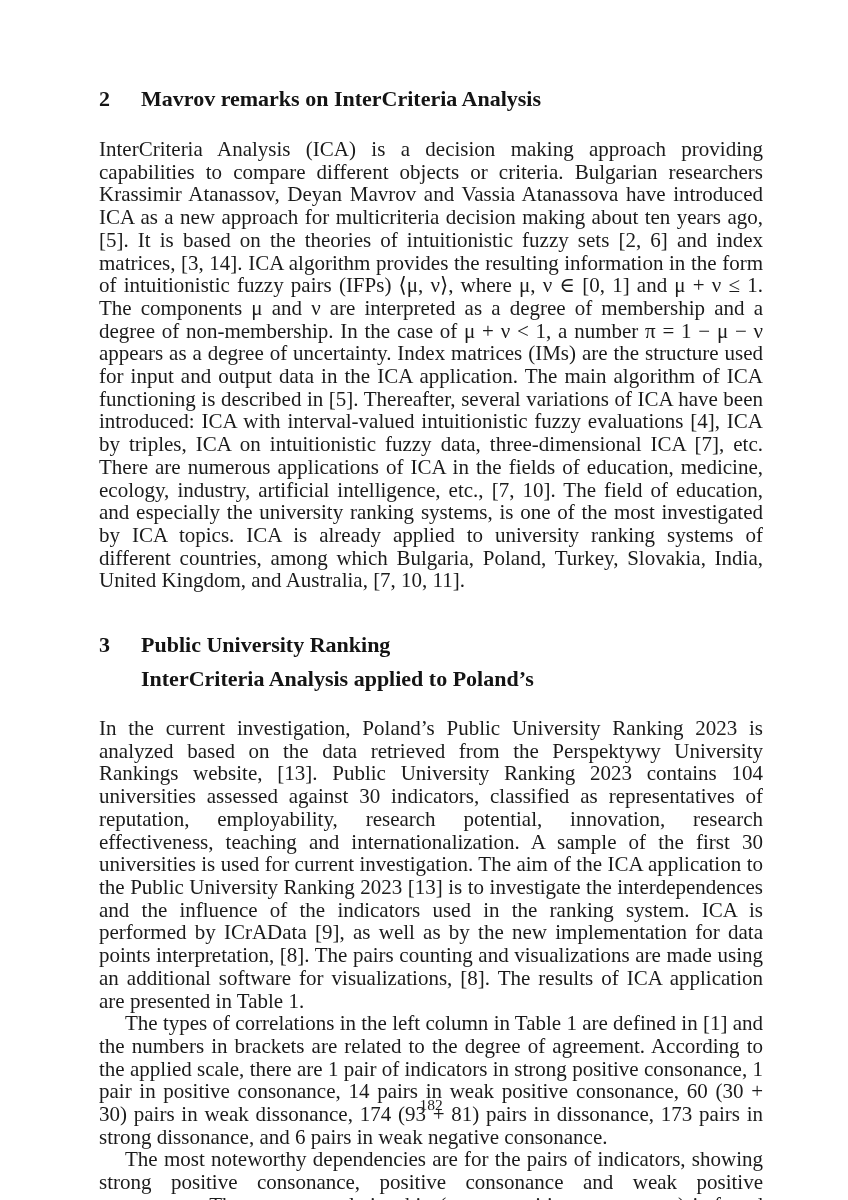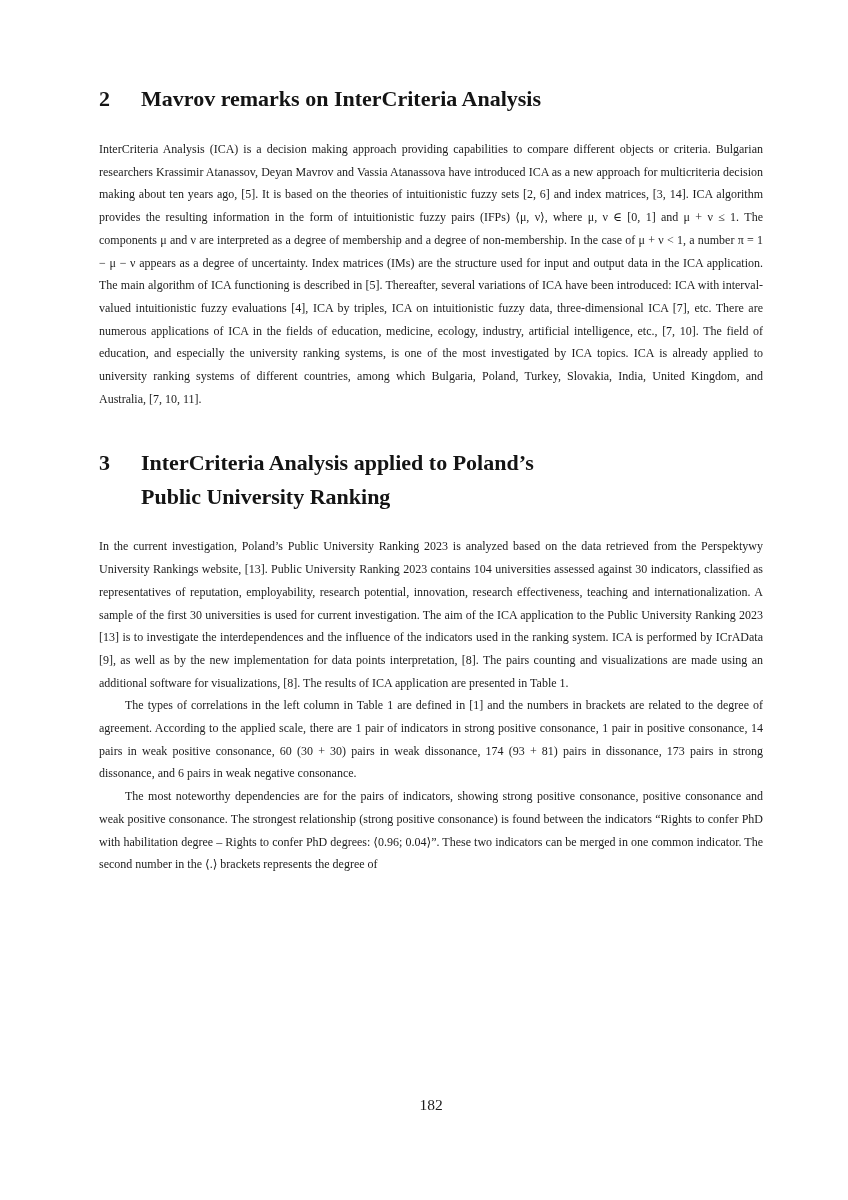--- a/index.html
+++ b/index.html
@@ -41,21 +41,21 @@
   }
   .heading-3 {
     margin-top: 36px;
     margin-bottom: 21px;
   }
   .sec-title .line {
     display: block;
   }
   .body-par {
     margin: 0;
-    font-size: 12px;
+    font-size: 21px;
     line-height: 22.7px;
     text-align: justify;
     color: #1b1b1b;
   }
   .body-par.indent {
     text-indent: 26px;
   }
   .page-number {
     position: absolute;
     top: 1096px;
@@ -77,22 +77,22 @@
       <span class="sec-title">
         <span class="line">Mavrov remarks on InterCriteria Analysis</span>
       </span>
     </h2>
 
     <p class="body-par">InterCriteria Analysis (ICA) is a decision making approach providing capabilities to compare different objects or criteria. Bulgarian researchers Krassimir Atanassov, Deyan Mavrov and Vassia Atanassova have introduced ICA as a new approach for multicriteria decision making about ten years ago, [5]. It is based on the theories of intuitionistic fuzzy sets [2, 6] and index matrices, [3, 14]. ICA algorithm provides the resulting information in the form of intuitionistic fuzzy pairs (IFPs) ⟨μ, ν⟩, where μ, ν ∈ [0, 1] and μ + ν ≤ 1. The components μ and ν are interpreted as a degree of membership and a degree of non-membership. In the case of μ + ν &lt; 1, a number π = 1 − μ − ν appears as a degree of uncertainty. Index matrices (IMs) are the structure used for input and output data in the ICA application. The main algorithm of ICA functioning is described in [5]. Thereafter, several variations of ICA have been introduced: ICA with interval-valued intuitionistic fuzzy evaluations [4], ICA by triples, ICA on intuitionistic fuzzy data, three-dimensional ICA [7], etc. There are numerous applications of ICA in the fields of education, medicine, ecology, industry, artificial intelligence, etc., [7, 10]. The field of education, and especially the university ranking systems, is one of the most investigated by ICA topics. ICA is already applied to university ranking systems of different countries, among which Bulgaria, Poland, Turkey, Slovakia, India, United Kingdom, and Australia, [7, 10, 11].</p>
 
     <h2 class="section-heading heading-3">
       <span class="sec-num">3</span>
       <span class="sec-title">
+        <span class="line">Public University Ranking</span>
         <span class="line">InterCriteria Analysis applied to Poland’s</span>
-        <span class="line">Public University Ranking</span>
       </span>
     </h2>
 
     <p class="body-par">In the current investigation, Poland’s Public University Ranking 2023 is analyzed based on the data retrieved from the Perspektywy University Rankings website, [13]. Public University Ranking 2023 contains 104 universities assessed against 30 indicators, classified as representatives of reputation, employability, research potential, innovation, research effectiveness, teaching and internationalization. A sample of the first 30 universities is used for current investigation. The aim of the ICA application to the Public University Ranking 2023 [13] is to investigate the interdependences and the influence of the indicators used in the ranking system. ICA is performed by ICrAData [9], as well as by the new implementation for data points interpretation, [8]. The pairs counting and visualizations are made using an additional software for visualizations, [8]. The results of ICA application are presented in Table 1.</p>
     <p class="body-par indent">The types of correlations in the left column in Table 1 are defined in [1] and the numbers in brackets are related to the degree of agreement. According to the applied scale, there are 1 pair of indicators in strong positive consonance, 1 pair in positive consonance, 14 pairs in weak positive consonance, 60 (30 + 30) pairs in weak dissonance, 174 (93 + 81) pairs in dissonance, 173 pairs in strong dissonance, and 6 pairs in weak negative consonance.</p>
     <p class="body-par indent">The most noteworthy dependencies are for the pairs of indicators, showing strong positive consonance, positive consonance and weak positive consonance. The strongest relationship (strong positive consonance) is found between the indicators “Rights to confer PhD with habilitation degree – Rights to confer PhD degrees: ⟨0.96; 0.04⟩”. These two indicators can be merged in one common indicator. The second number in the ⟨.⟩ brackets represents the degree of</p>
 
   </div>
 
   <div class="page-number">182</div>

